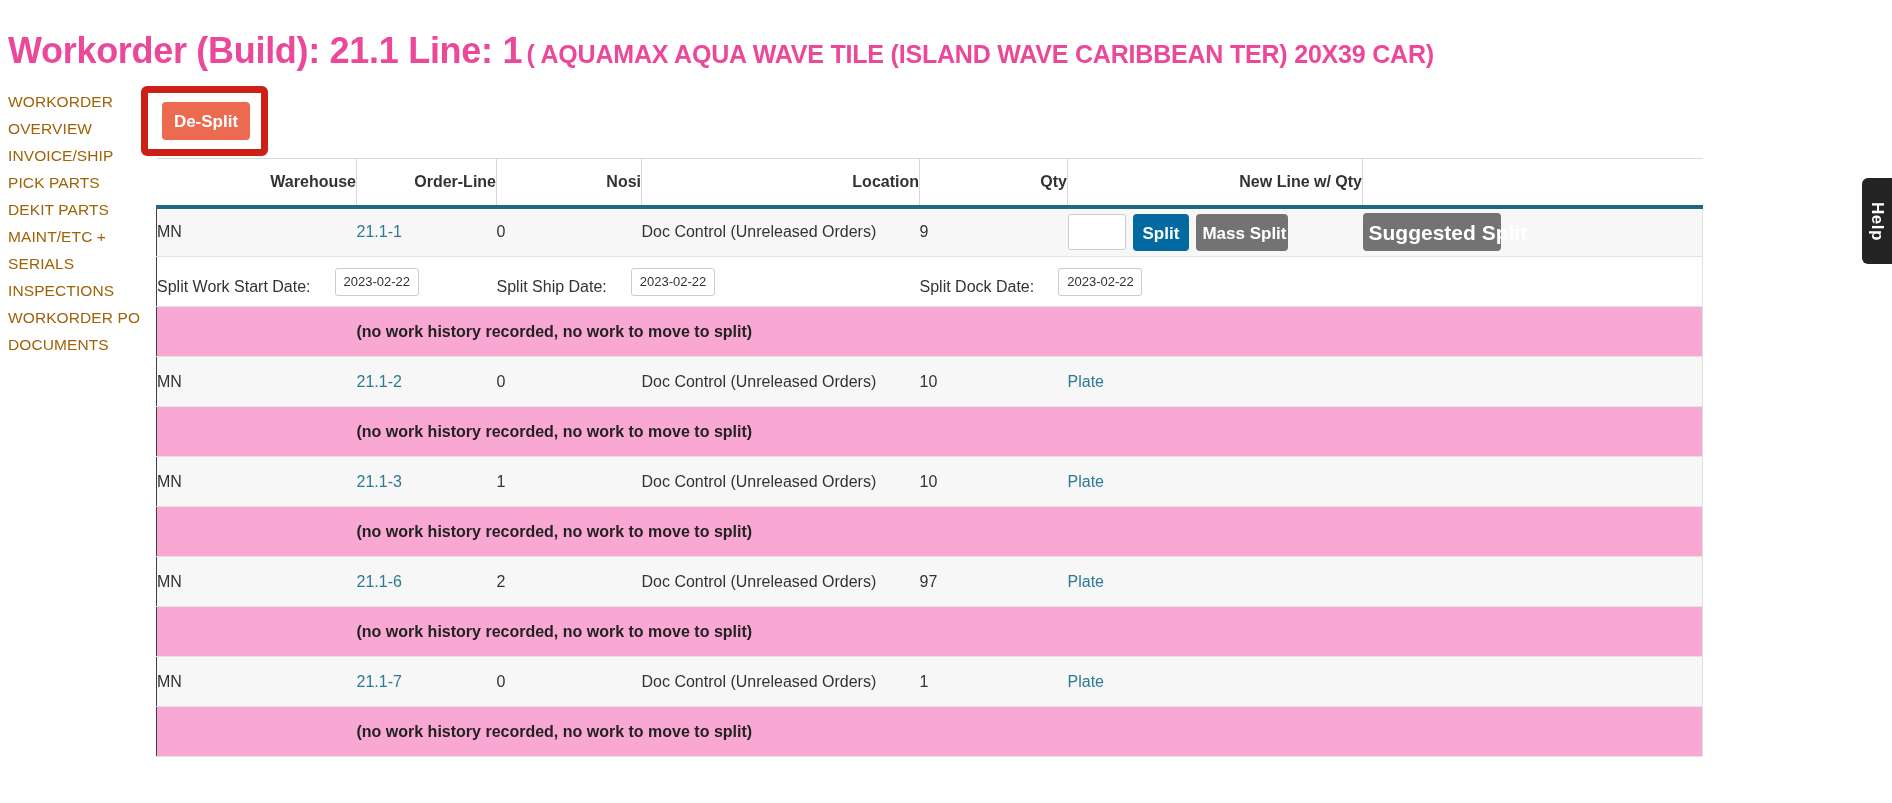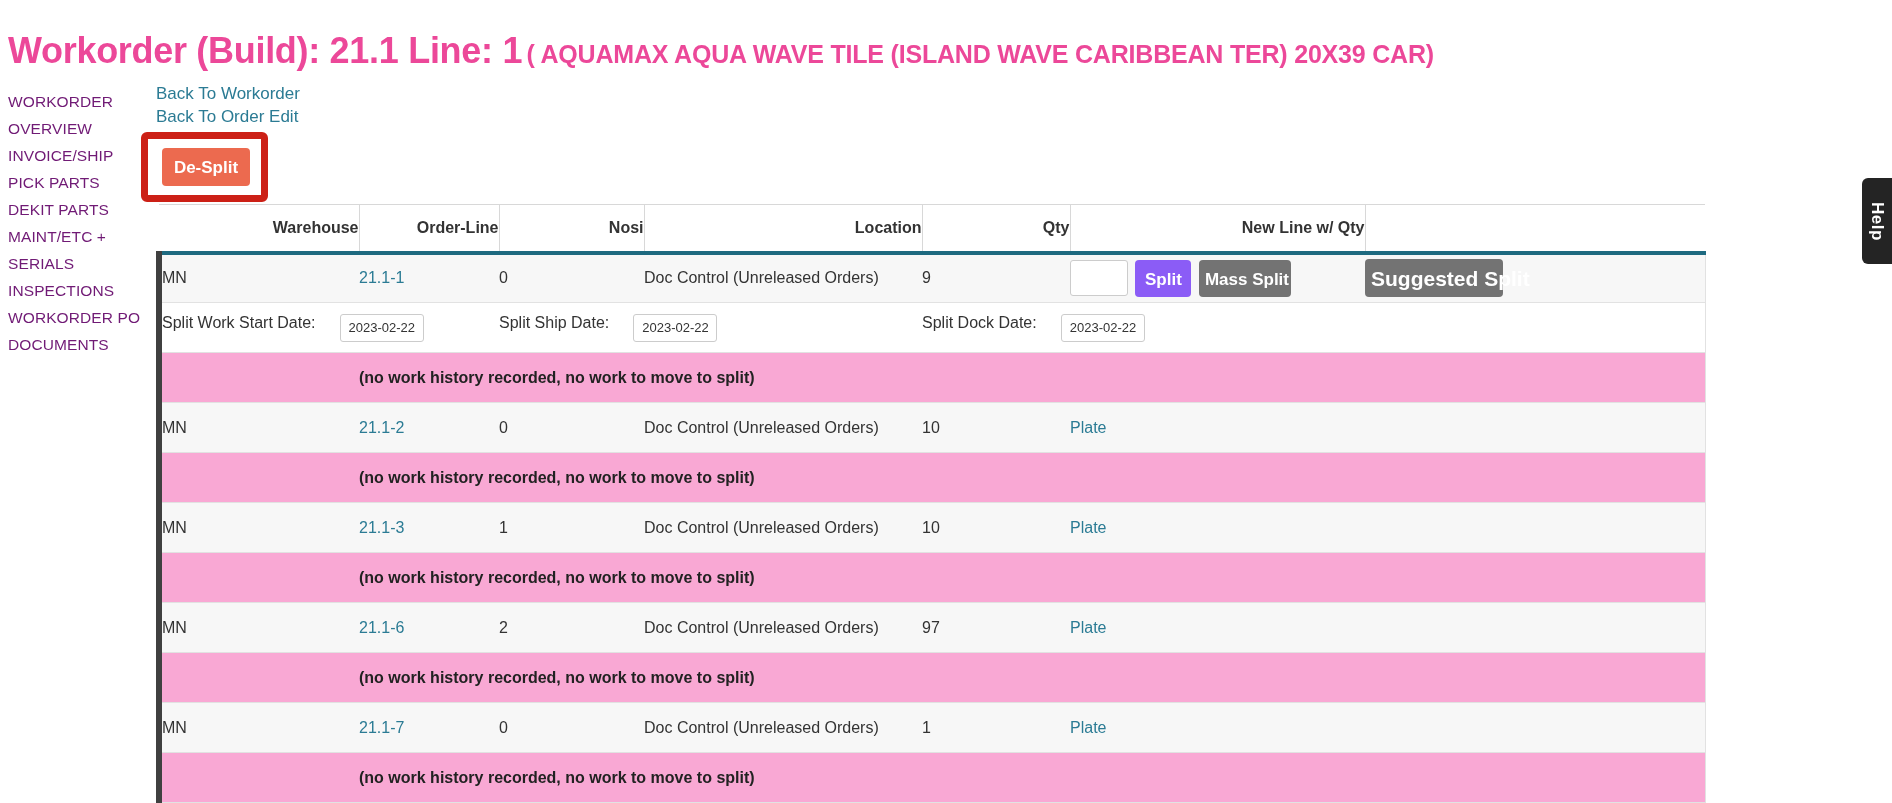--- a/index.html
+++ b/index.html
@@ -38,21 +38,21 @@
   
   .sidebar {
     position: absolute;
     left: 8px;
     top: 88px;
     width: 140px;
   }
   .sidebar-item {
     font-size: 15.5px;
     line-height: 27px;
-    color: #701a75;
+    color: #a16207;
     letter-spacing: 0.1px;
     white-space: nowrap;
     cursor: pointer;
   }
 
   
   .content {
     position: absolute;
     left: 156px;
     top: 82px;
@@ -76,21 +76,21 @@
   .btn {
     display: inline-block;
     border: none;
     border-radius: 4px;
     color: #ffffff;
     font-family: "Liberation Sans", sans-serif;
     cursor: pointer;
     text-align: center;
     white-space: nowrap;
   }
-  .btn-orange { background: #8b5cf6; }
+  .btn-orange { background: #0369a1; }
   .btn-teal   { background: #737373; }
 
   .btn-desplit {
     position: absolute;
     left: 6px;
     top: 6px;
     width: 88px;
     height: 38px;
     font-size: 17px;
     font-weight: bold;
@@ -136,21 +136,21 @@
   tbody td {
     height: 50px;
     padding-left: 18px;
     box-sizing: border-box;
     border-bottom: 1px solid #e2e2e2;
   }
   tr.data-row { background: #f7f7f7; }
   tr.note-row { background: #f9a8d4; }
   tr.date-row { background: #ffffff; }
 
-  tbody td.cell-first { border-left: 6px solid #404040; }
+  tbody td.cell-first { border-left: 1px solid #404040; }
   tbody td.cell-last  { border-right: 1px solid #e2e2e2; }
 
   a.link {
     color: #2b7b94;
     text-decoration: none;
     cursor: pointer;
   }
 
   .note-text {
     font-weight: bold;
@@ -216,21 +216,21 @@
     background: #ffffff;
     box-sizing: border-box;
     font-family: "Liberation Sans", sans-serif;
     font-size: 13px;
     color: #333333;
     padding: 0 8px;
     text-align: center;
   }
   .date-pair {
     display: flex;
-    align-items: flex-start;
+    align-items: flex-end;
   }
 
   
   .help-tab {
     position: absolute;
     right: 0;
     top: 178px;
     width: 30px;
     height: 86px;
     background: #242424;
@@ -264,24 +264,20 @@
   <div class="sidebar-item">DEKIT PARTS</div>
   <div class="sidebar-item">MAINT/ETC +</div>
   <div class="sidebar-item">SERIALS</div>
   <div class="sidebar-item">INSPECTIONS</div>
   <div class="sidebar-item">WORKORDER PO</div>
   <div class="sidebar-item">DOCUMENTS</div>
 </nav>
 
 <div class="content">
 
-  <div class="backlinks">
-    <a class="link">Back To Workorder</a>
-    <a class="link">Back To Order Edit</a>
-  </div>
 
   <div class="desplit-wrap">
     <button class="btn btn-desplit">De-Split</button>
     <div class="annotation-box"></div>
   </div>
 
   <table class="split-table">
     <colgroup>
       <col style="width:200px">
       <col style="width:140px">

